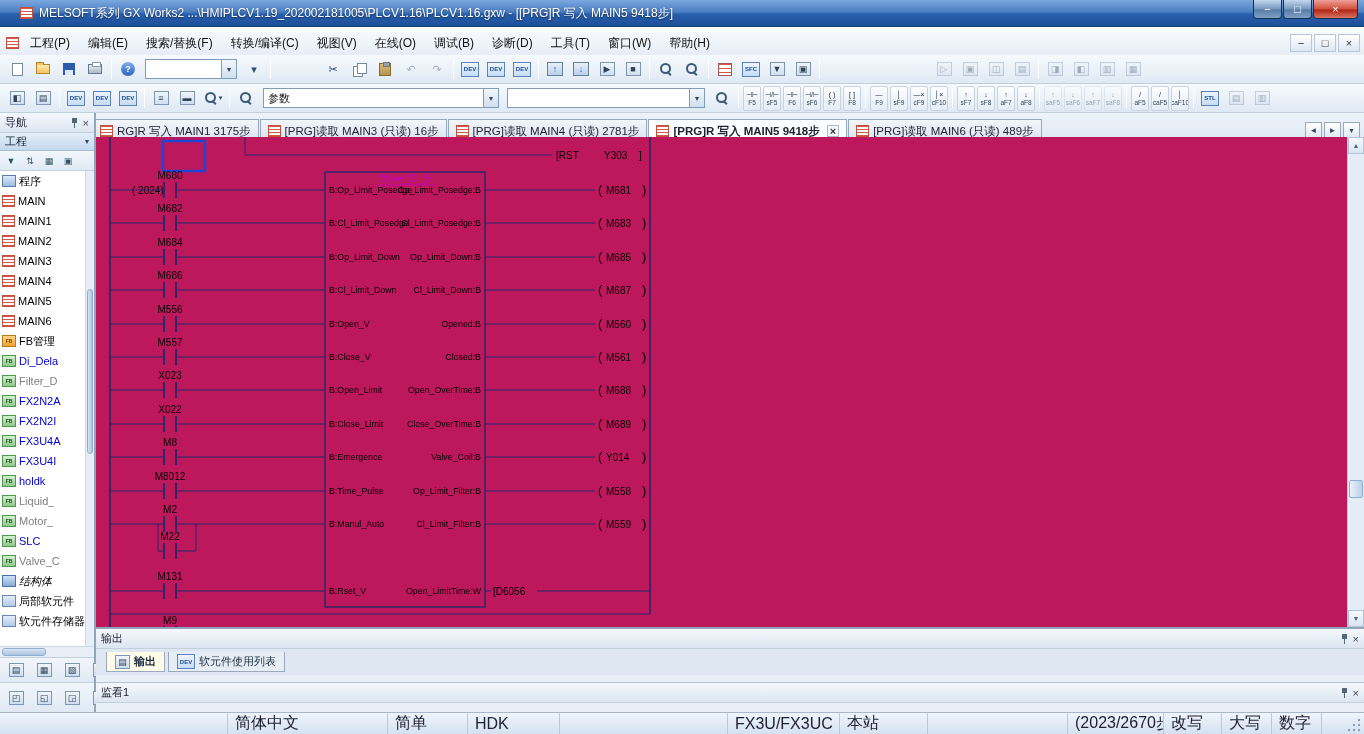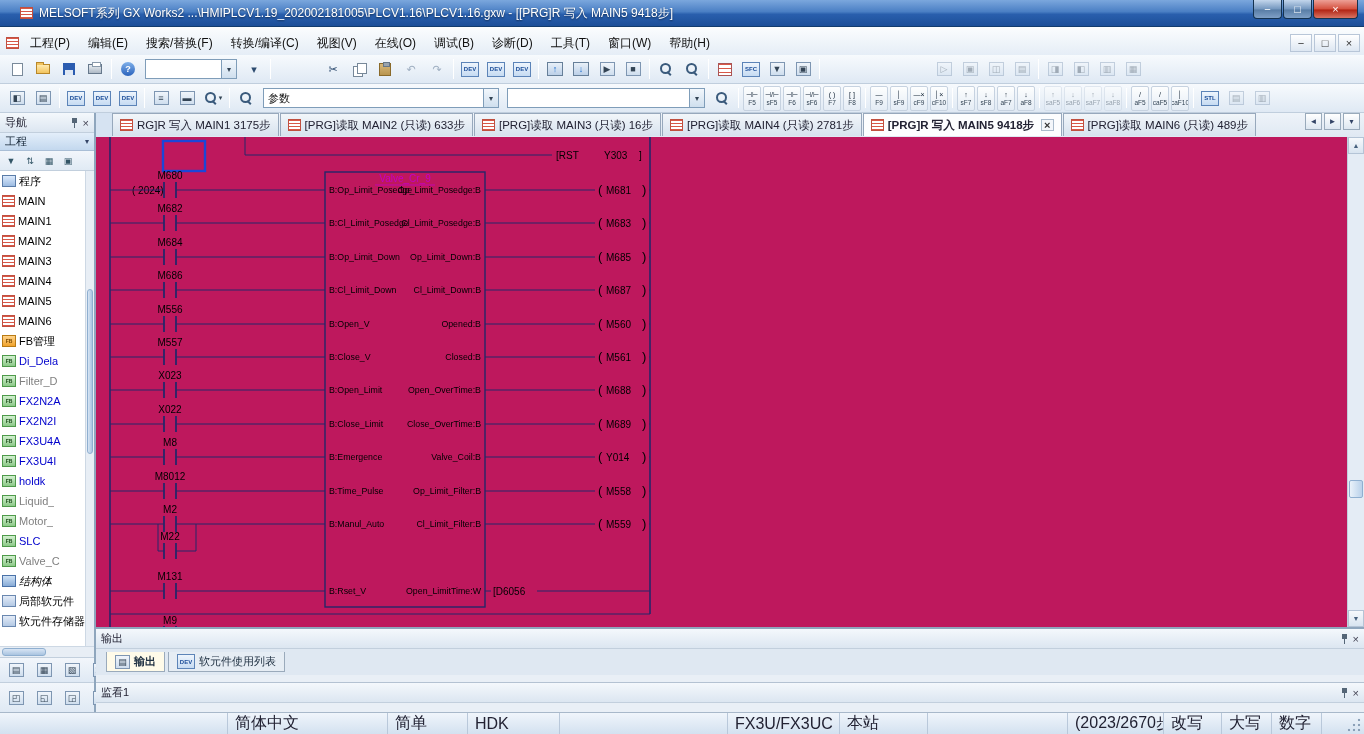--- a/index.html
+++ b/index.html
@@ -60,21 +60,21 @@
 .mi-plc{width:16px;height:14px;background:linear-gradient(#e8f0f8,#bcd0e8);border:1px solid #667f99;font-size:9px;color:#1166cc}
 .mi-box{width:15px;height:14px;background:linear-gradient(#f0f5fb,#cfdeee);border:1px solid #7e96b2;font-size:9px;color:#334455}
 
 
 .fkey{width:18px;height:25px;display:flex;flex-direction:column;align-items:center;justify-content:center;border:1px solid #c6d2e0;background:linear-gradient(#fdfefe,#e4ecf5);border-radius:2px;margin:0 1px;overflow:hidden;flex:none}
 .fkey .sym{font-size:7px;line-height:9px;color:#112233;white-space:nowrap}
 .fkey .lbl{font-size:6.5px;line-height:8px;color:#334455}
 .fkey.disabled{opacity:.45}
 
 
-.tabbar{position:absolute;top:113px;left:112px;right:0;height:36px;background:linear-gradient(#eef3f9,#d9e4f0);border-bottom:1px solid #97a8bc;display:flex;align-items:flex-start}
+.tabbar{position:absolute;top:113px;left:92px;right:0;height:36px;background:linear-gradient(#eef3f9,#d9e4f0);border-bottom:1px solid #97a8bc;display:flex;align-items:center}
 .tab-list{display:flex;height:23px;flex:1;overflow:hidden;align-items:flex-end}
 .tab{height:23px;display:flex;align-items:center;padding:0 7px;border:1px solid #97a8bc;border-bottom:none;background:linear-gradient(#f2f6fa,#d7e2ee);margin-right:1px;font-size:11.5px;color:#222233;white-space:nowrap}
 .tab.active{background:#fcfdfe;font-weight:bold}
 .tab .ti{margin-right:4px}
 .tab-close{margin-left:7px;font-size:11px;line-height:10px;color:#333;border:1px solid #aabbcc;background:#f3f6fa;padding:0 2px}
 .tab-nav{display:flex;align-items:center;padding:0 4px;gap:2px}
 .tnav{width:17px;height:17px;display:flex;align-items:center;justify-content:center;font-size:8px;color:#334466;border:1px solid #99aabb;background:linear-gradient(#ffffff,#dde7f1)}
 
 
 .ti{width:14px;height:12px;flex:none;display:inline-flex;align-items:center;justify-content:center;font-size:5px;font-weight:bold}
@@ -433,24 +433,20 @@
       <div class="tbtn disabled">
         <span class="mi mi-box">▥</span>
       </div>
     </div>
 
   <div class="tabbar">
     <div class="tab-list" id="tab-list">
         <div class="tab">
           <span class="ti ti-ladder"></span>
           <span class="tab-label">RG]R 写入 MAIN1 3175步</span>
-        </div>
-        <div class="tab">
-          <span class="ti ti-ladder"></span>
-          <span class="tab-label">[PRG]读取 MAIN2 (只读) 633步</span>
         </div>
         <div class="tab">
           <span class="ti ti-ladder"></span>
           <span class="tab-label">[PRG]读取 MAIN3 (只读) 16步</span>
         </div>
         <div class="tab">
           <span class="ti ti-ladder"></span>
           <span class="tab-label">[PRG]读取 MAIN4 (只读) 2781步</span>
         </div>
         <div class="tab active">

